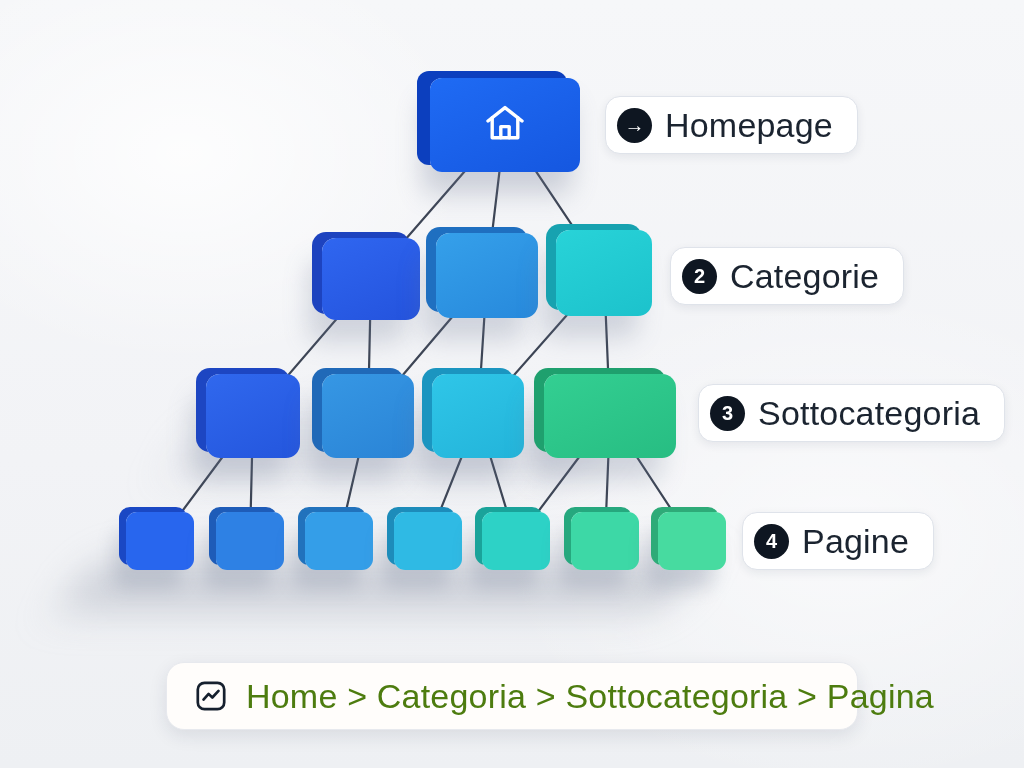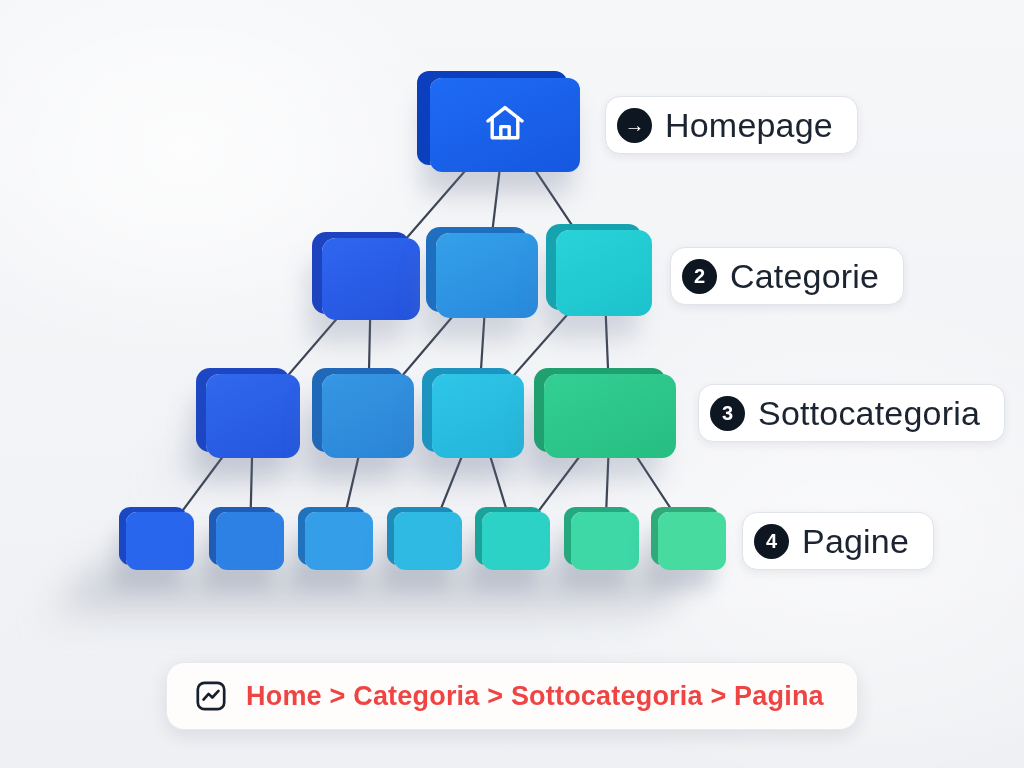--- a/index.html
+++ b/index.html
@@ -32,21 +32,21 @@
     font-size:20px;font-weight:700;flex:0 0 auto;
   }
   .pill-text{font-size:34px;font-weight:500;color:#1b2430;white-space:nowrap;letter-spacing:.2px;}
 
   .crumb{
     position:absolute;z-index:3;left:166px;top:662px;width:692px;height:68px;
     background:#fffdfb;border:1px solid #e7e9ee;border-radius:18px;
     box-shadow:0 6px 18px rgba(30,40,70,.10);
     display:flex;align-items:center;gap:17px;padding:0 26px;box-sizing:border-box;
   }
-  .crumb-text{font-size:27px;font-weight:700;color:#ef4444;white-space:nowrap;letter-spacing:.2px;}
+  .crumb-text{font-size:34px;font-weight:400;color:#4d7c0f;white-space:nowrap;letter-spacing:.2px;}
 
   .floor-shadow{
     position:absolute;z-index:0;left:70px;top:562px;width:620px;height:48px;
     background:rgba(165,172,186,.5);filter:blur(20px);
     transform:skewX(-28deg);border-radius:40px;
   }
   .floor-shadow2{
     position:absolute;z-index:0;left:180px;top:430px;width:420px;height:40px;
     background:rgba(175,181,194,.35);filter:blur(22px);
     transform:skewX(-26deg);border-radius:40px;

